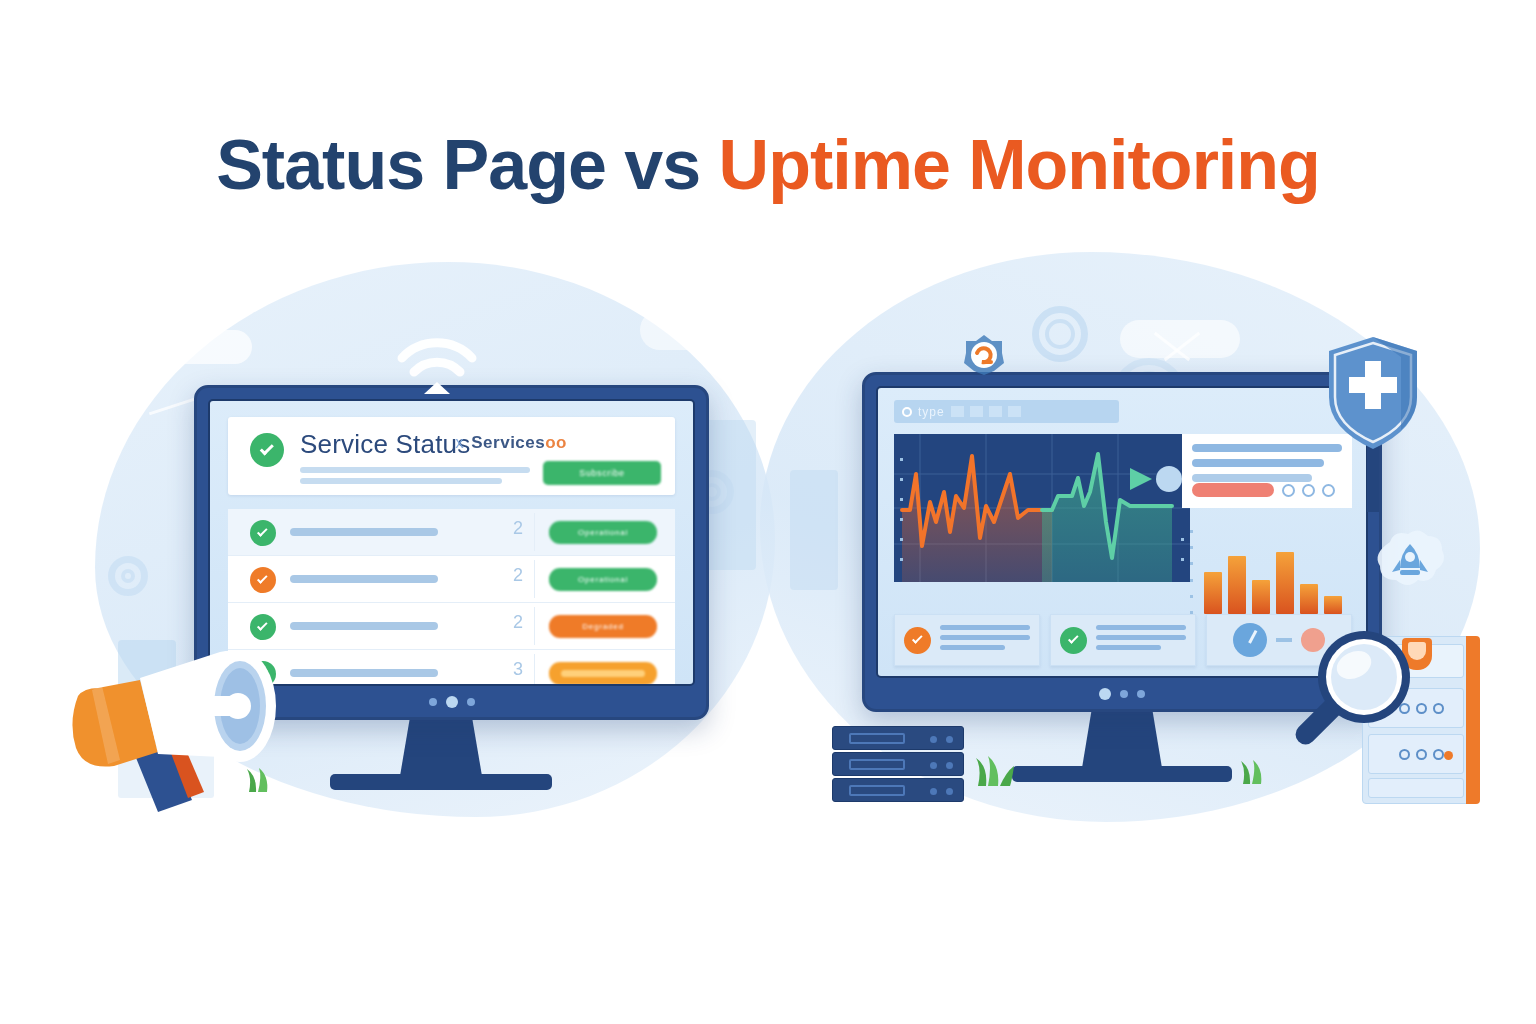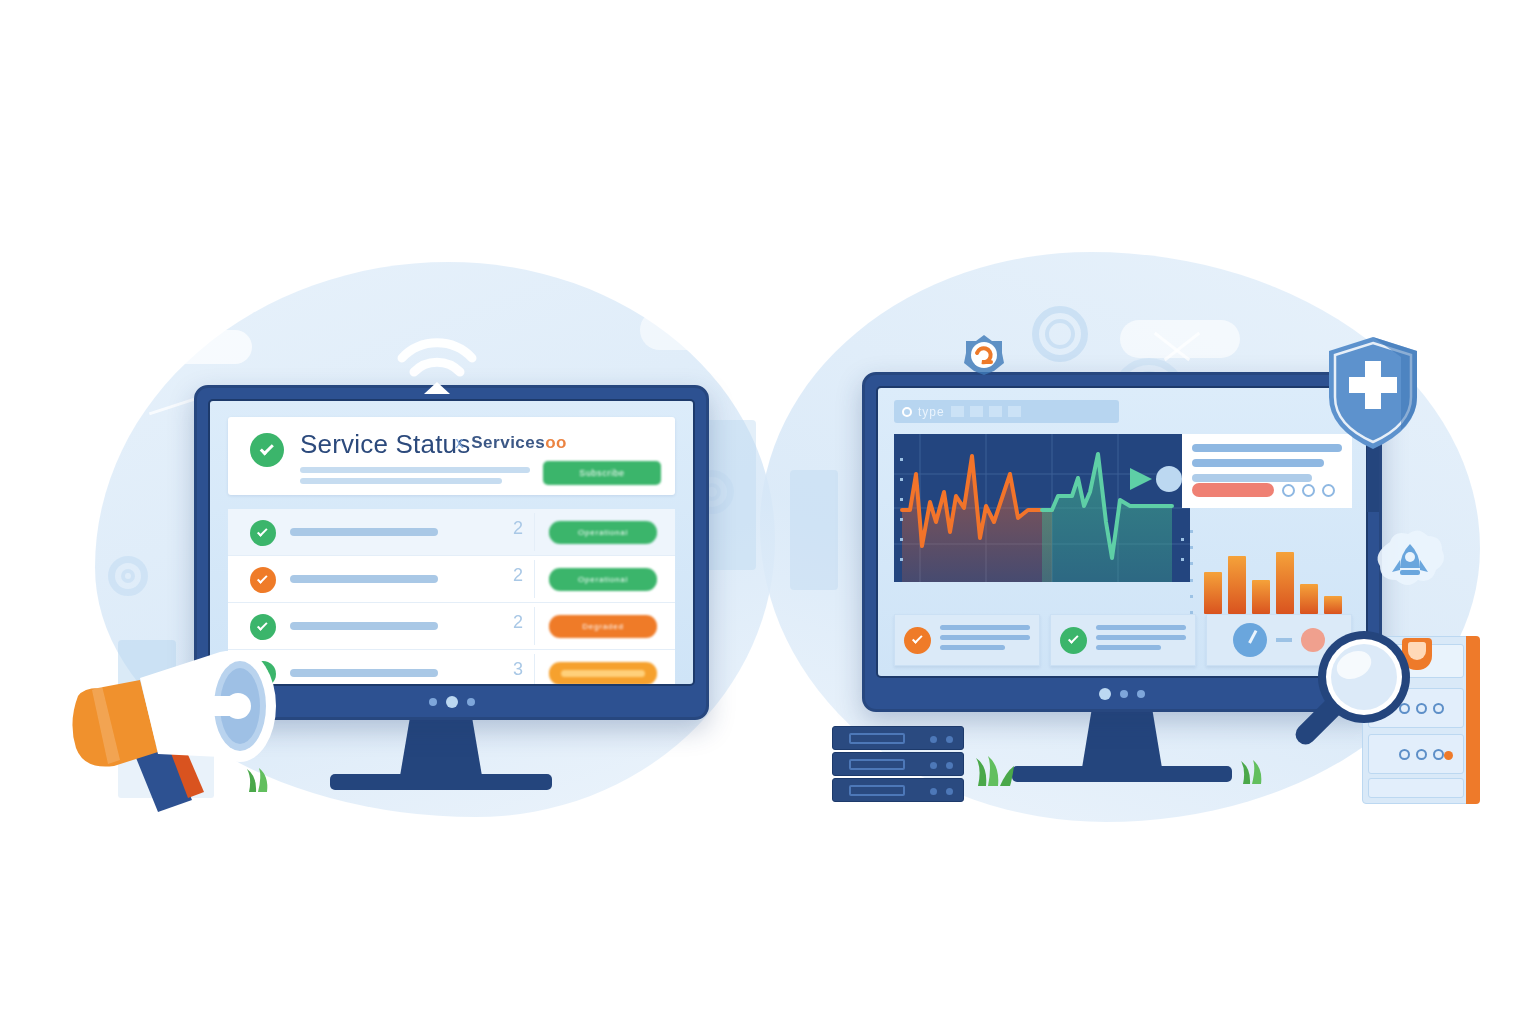--- a/index.html
+++ b/index.html
@@ -252,20 +252,23 @@
   <div class="deco-gear" style="left:1032px;top:306px;width:56px;height:56px;"></div>
   <div class="deco-gear" style="left:1112px;top:358px;width:74px;height:74px;opacity:.35;"></div>
   <div class="deco-gear" style="left:108px;top:556px;width:40px;height:40px;opacity:.45;"></div>
   <div class="deco-gear" style="left:690px;top:470px;width:44px;height:44px;opacity:.3;"></div>
   <div class="deco-line" style="left:148px;top:404px;width:54px;transform:rotate(-18deg);"></div>
   <div class="deco-line" style="left:1150px;top:345px;width:44px;transform:rotate(38deg);"></div>
   <div class="deco-line" style="left:1160px;top:345px;width:44px;transform:rotate(-38deg);"></div>
   <div class="deco-shape" style="left:118px;top:740px;width:96px;height:58px;opacity:.32;border-radius:3px;"></div>
   <div class="deco-shape" style="left:1196px;top:470px;width:90px;height:160px;opacity:.25;border-radius:3px;"></div>
 
+  <h1 class="title">
+    <span class="part-a">Status Page vs </span><span class="part-b">Uptime Monitoring</span>
+  </h1>
 
   <div class="stand-neck" style="left:400px;top:718px;width:82px;height:58px;clip-path:polygon(12% 0,88% 0,100% 100%,0 100%);"></div>
   <div class="stand-base" style="left:330px;top:774px;width:222px;height:16px;"></div>
 
   <div class="monitor" id="mon-left">
     <div class="mon-body"></div>
     <div class="mon-dots">
       <i></i>
       <i class="big"></i>
       <i></i>

